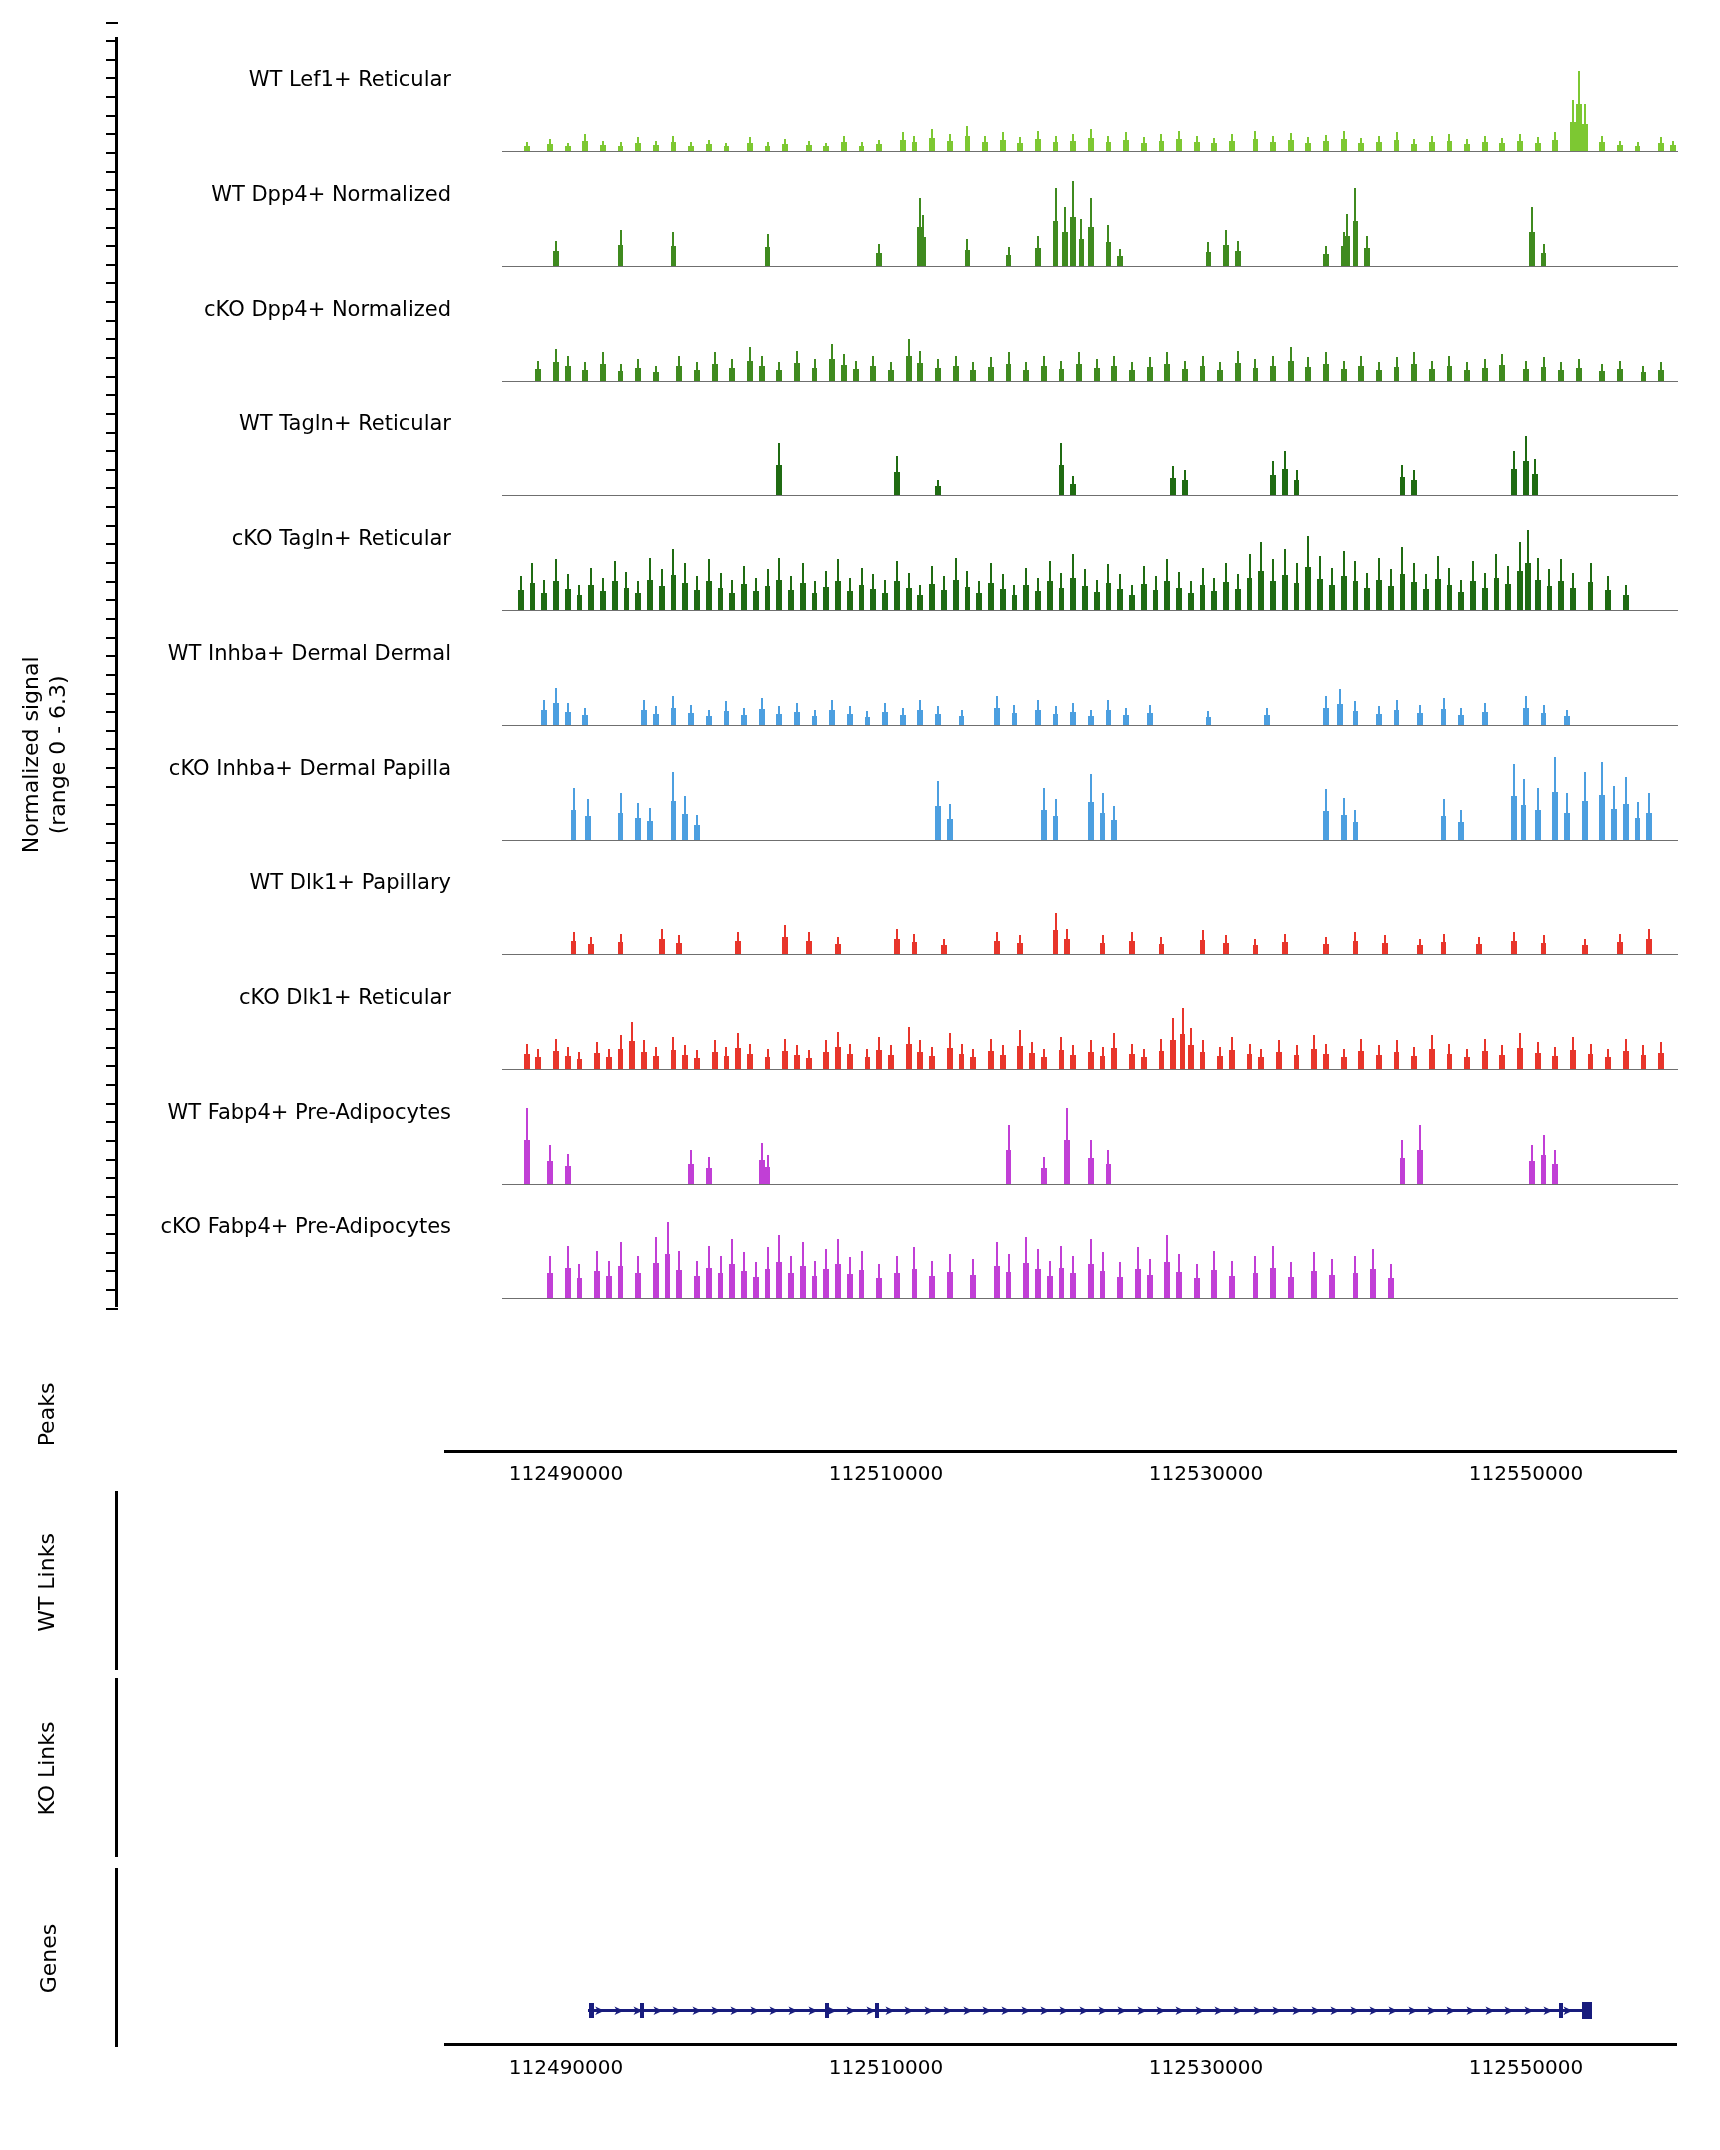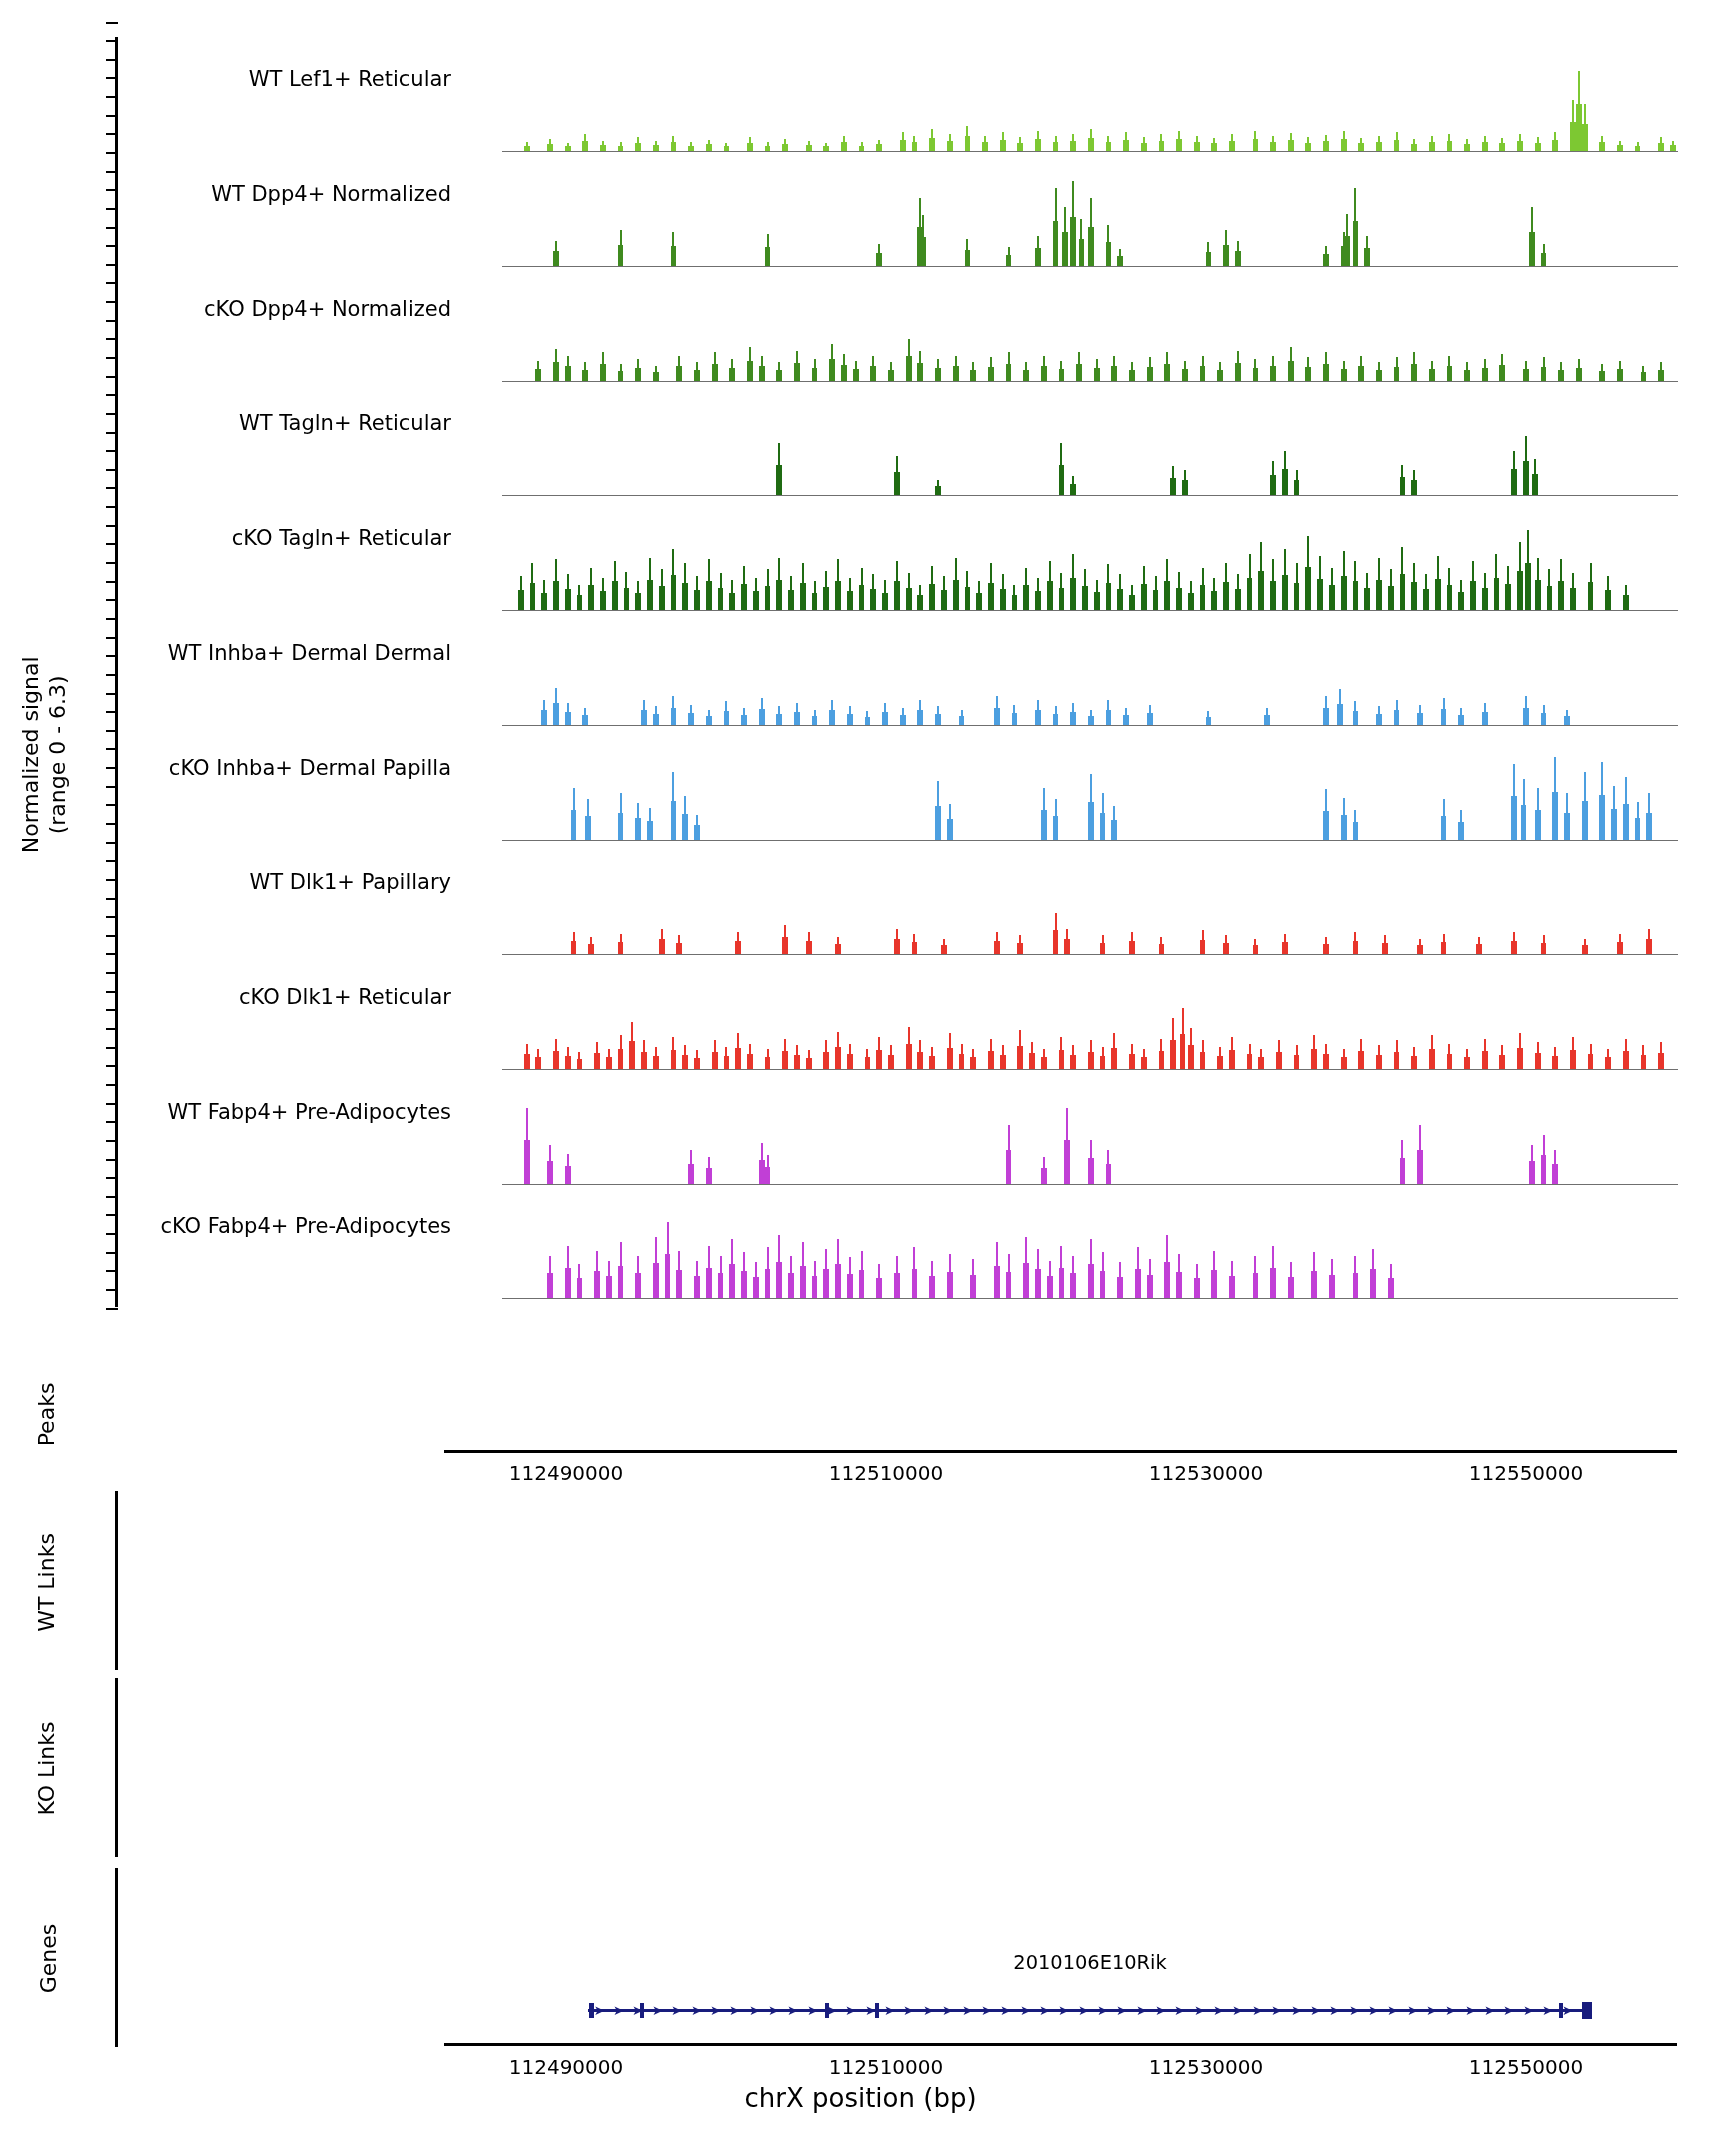--- a/index.html
+++ b/index.html
@@ -1896,21 +1896,20 @@
   <div class="side-label" style="left:-34px; top:1946px; width:165px;">Genes</div>
 
   <div class="xaxis-line" style="top:1450px;"></div>
   <div id="xticks-top">
       <div class="xtick-label" style="left: 566px; top: 1461px;">112490000</div>
       <div class="xtick-label" style="left: 886px; top: 1461px;">112510000</div>
       <div class="xtick-label" style="left: 1206px; top: 1461px;">112530000</div>
       <div class="xtick-label" style="left: 1526px; top: 1461px;">112550000</div>
     </div>
 
-  <div id="gene-name">2010106E10Rik</div>
   <div id="gene-track">
     <div id="gene-line"></div>
     <div id="gene-exon-big"></div>
   <span class="gene-arrow" style="left: 5.7px;">➤</span>
       <span class="gene-arrow" style="left: 25px;">➤</span>
       <span class="gene-arrow" style="left: 44px;">➤</span>
       <span class="gene-arrow" style="left: 64px;">➤</span>
       <span class="gene-arrow" style="left: 83px;">➤</span>
       <span class="gene-arrow" style="left: 103px;">➤</span>
       <span class="gene-arrow" style="left: 122px;">➤</span>
@@ -1965,16 +1964,15 @@
       <div class="gene-exon" style="left: 971px;"></div>
     </div>
 
   <div class="xaxis-line" style="top:2043px;"></div>
   <div id="xticks-bottom">
       <div class="xtick-label" style="left: 566px; top: 2055px;">112490000</div>
       <div class="xtick-label" style="left: 886px; top: 2055px;">112510000</div>
       <div class="xtick-label" style="left: 1206px; top: 2055px;">112530000</div>
       <div class="xtick-label" style="left: 1526px; top: 2055px;">112550000</div>
     </div>
-  <div id="xaxis-title">chrX position (bp)</div>
 
 </div>
 
 
 </body></html>

